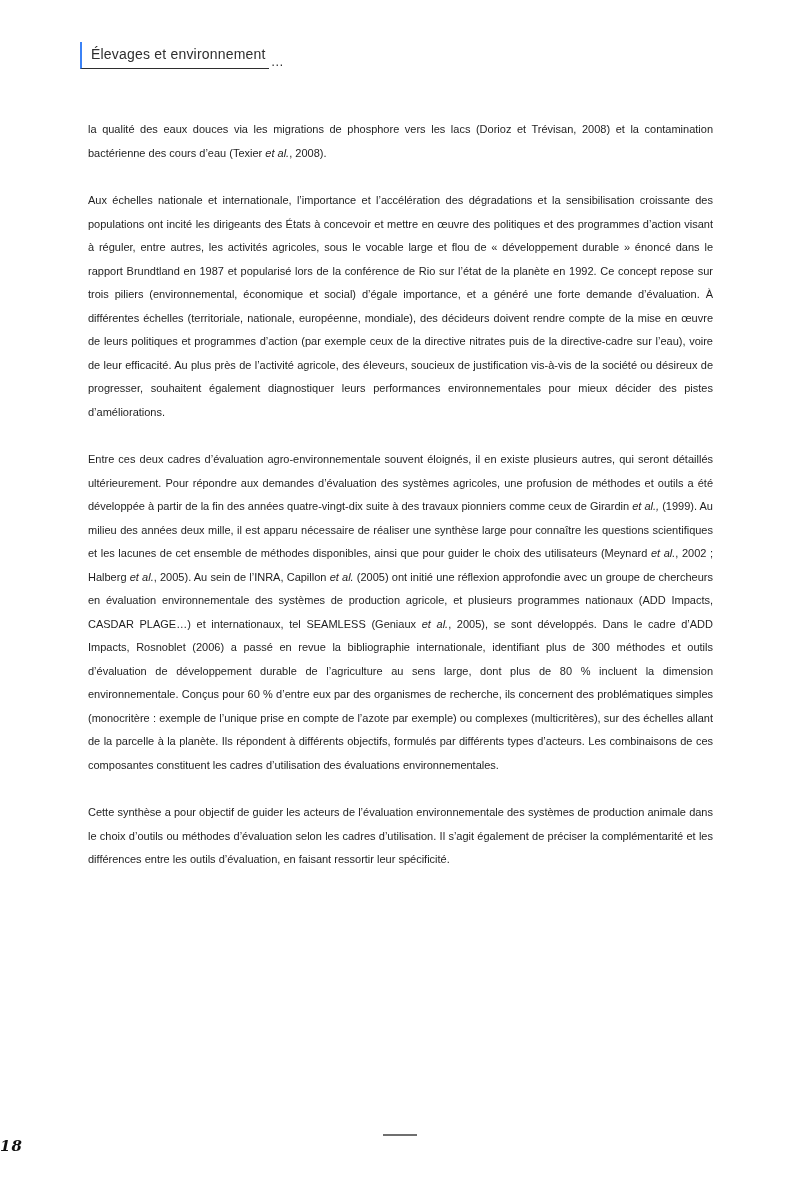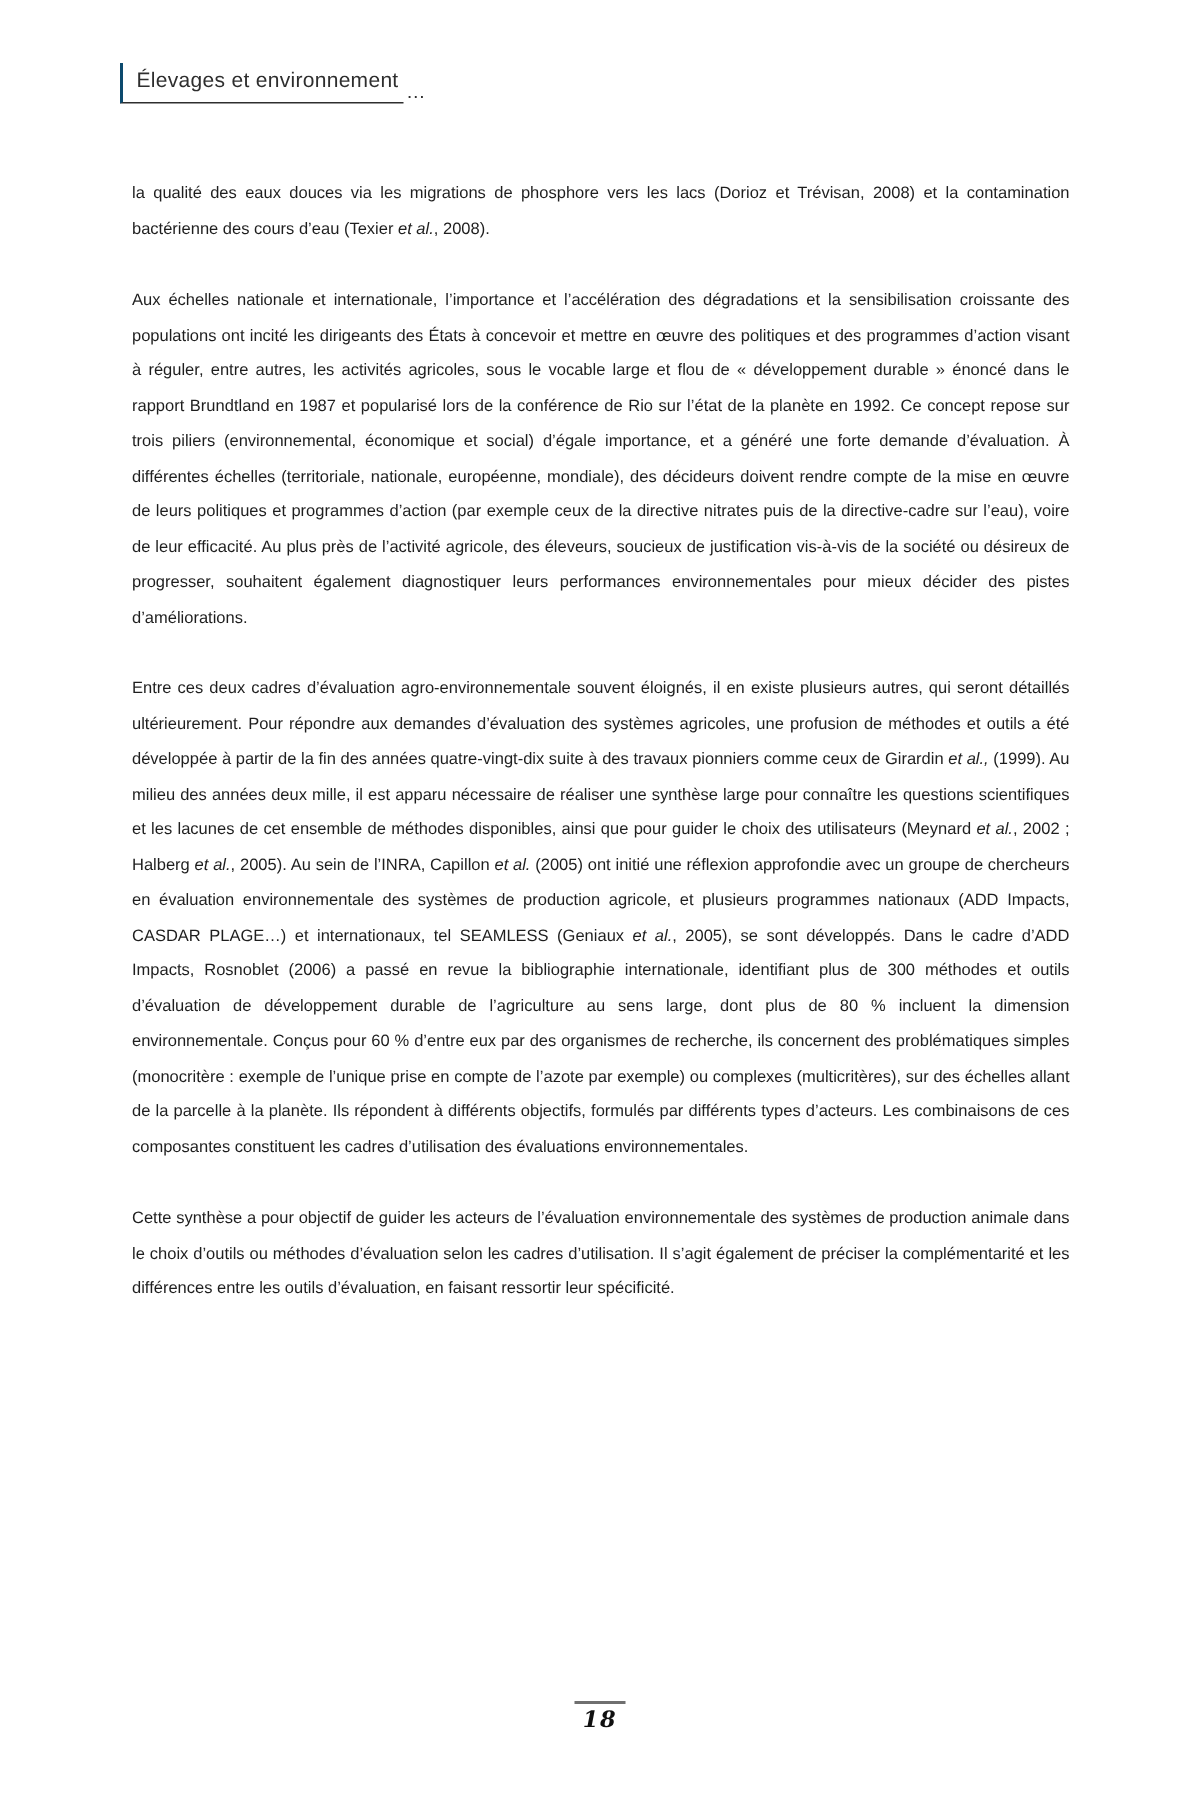--- a/index.html
+++ b/index.html
@@ -22,21 +22,21 @@
   }
   
   .header {
     position: absolute;
     top: 42px;
     left: 80px;
     white-space: nowrap;
   }
   .header-box {
     display: inline-block;
-    border-left: 2px solid #0c4a6e;
+    border-left: 2px solid #3b82f6;
     border-bottom: 1.5px solid #2e2e2e;
     padding: 3px 3px 5px 9px;
   }
   .header-title {
     font-size: 14px;
     color: #2e2e2e;
     letter-spacing: 0.2px;
   }
   .header-dots {
     display: inline-block;
@@ -64,21 +64,20 @@
   }
   .para .italic {
     font-style: italic;
   }
   
   .footer {
     position: absolute;
     left: 0;
     right: 0;
     top: 1134px;
-    text-align: center;
   }
   .footer-rule {
     display: block;
     width: 34px;
     height: 2px;
     background: #6f6f6f;
     margin: 0 auto 1px auto;
   }
   .footer-page {
     font-family: "DejaVu Serif", "Liberation Serif", serif;

